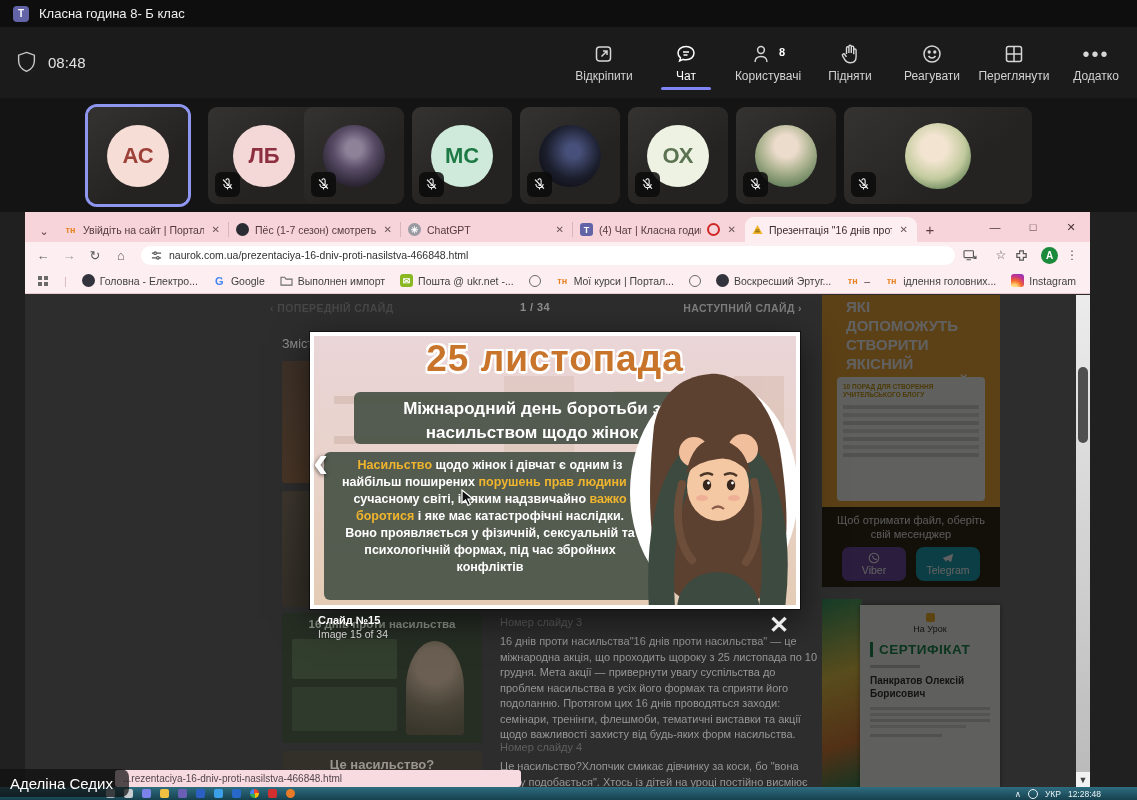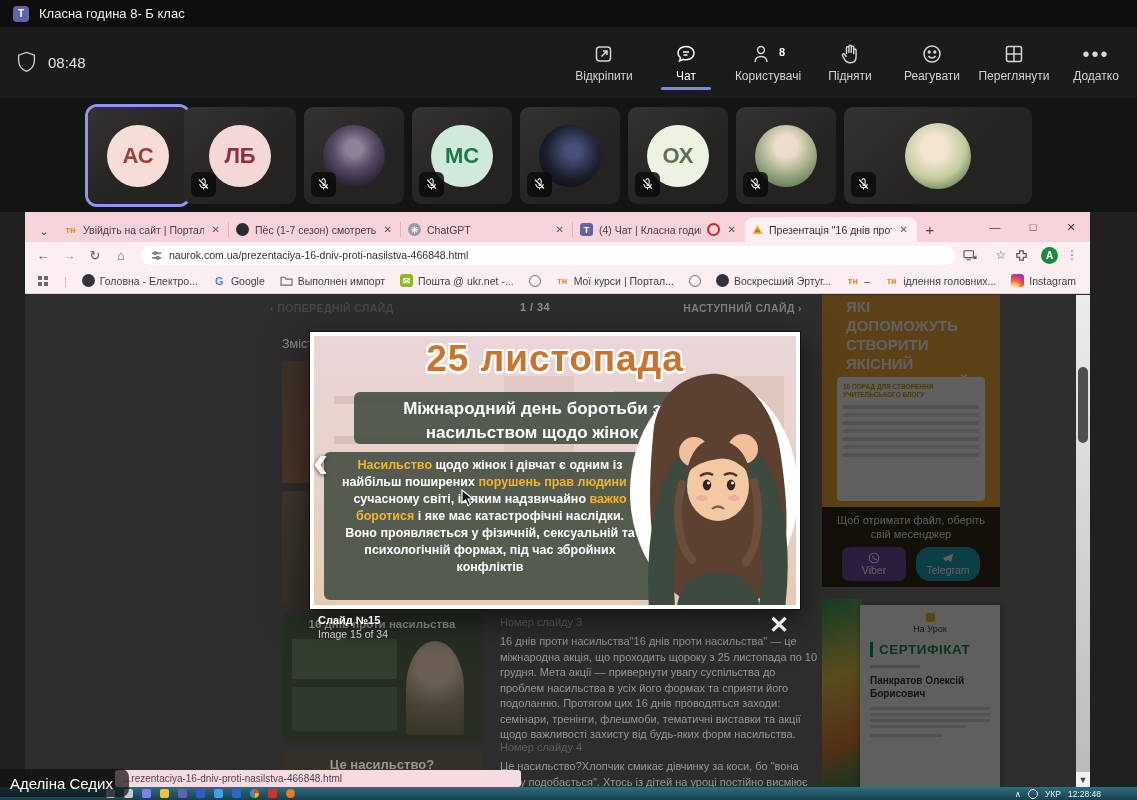--- a/index.html
+++ b/index.html
@@ -187,21 +187,21 @@
         <div class="ic" style="font-size:20px;color:#d6d6d6;letter-spacing:2px;">•••</div>
         <div class="lbl">Додатко</div>
       </div>
     </div>
   </div>
 
   <div class="strip">
     <div class="tile speaking" style="left:88px;width:100px;">
       <span class="avt" style="background:#f6ddd6;color:#9c4038;">АС</span>
     </div>
-    <div class="tile" style="left:184px;width:112px;">
+    <div class="tile" style="left:208px;width:112px;">
       <span class="avt" style="background:#f4d8d8;color:#8e2f40;">ЛБ</span>
       <span class="mic">
           <svg width="13" height="13" viewBox="0 0 16 16" fill="none" stroke="#fff" stroke-width="1.3">
             <path d="M6 3a2 2 0 0 1 4 0v4a2 2 0 0 1-3.3 1.5"></path>
             <path d="M3.5 7.5a4.5 4.5 0 0 0 9 0M8 12v2.2"></path>
             <path d="M2.5 2l11 11" stroke-width="1.5"></path>
           </svg>
         </span>
     </div>
     <div class="tile" style="left:304px;width:100px;">
@@ -443,21 +443,21 @@
         <div style="position:absolute;left:0;top:212px;width:178px;height:80px;background:rgba(18,18,18,.85);text-align:center;">
           <div style="font-size:11px;color:#ececec;padding:6px 14px 0;line-height:14px;">Щоб отримати файл, оберіть свій месенджер</div>
           <div style="display:flex;justify-content:center;gap:10px;margin-top:6px;">
             <div style="width:64px;height:34px;background:#6f4da0;border-radius:7px;color:#fff;font-size:10.5px;display:flex;flex-direction:column;align-items:center;justify-content:center;">
               <svg width="12" height="12" viewBox="0 0 14 14" fill="none" stroke="#fff" stroke-width="1.2">
                   <circle cx="7" cy="7" r="5.6"></circle>
                   <path d="M5 4.6c.5 2 2.4 3.9 4.4 4.4l.8-1"></path>
                 </svg>
               <span>Viber</span>
             </div>
-            <div style="width:64px;height:34px;background:#1fa3b5;border-radius:14px;color:#fff;font-size:10.5px;display:flex;flex-direction:column;align-items:center;justify-content:center;">
+            <div style="width:64px;height:34px;background:#1fa3b5;border-radius:8px;color:#fff;font-size:10.5px;display:flex;flex-direction:column;align-items:center;justify-content:center;">
               <svg width="12" height="12" viewBox="0 0 14 14">
                   <polygon points="1,7 13,2 10.5,12 6.5,9 4.5,11" fill="#fff"></polygon>
                 </svg>
               <span>Telegram</span>
             </div>
           </div>
         </div>
       </div>
 
       <div class="ad" style="top:304px;height:189px;">

